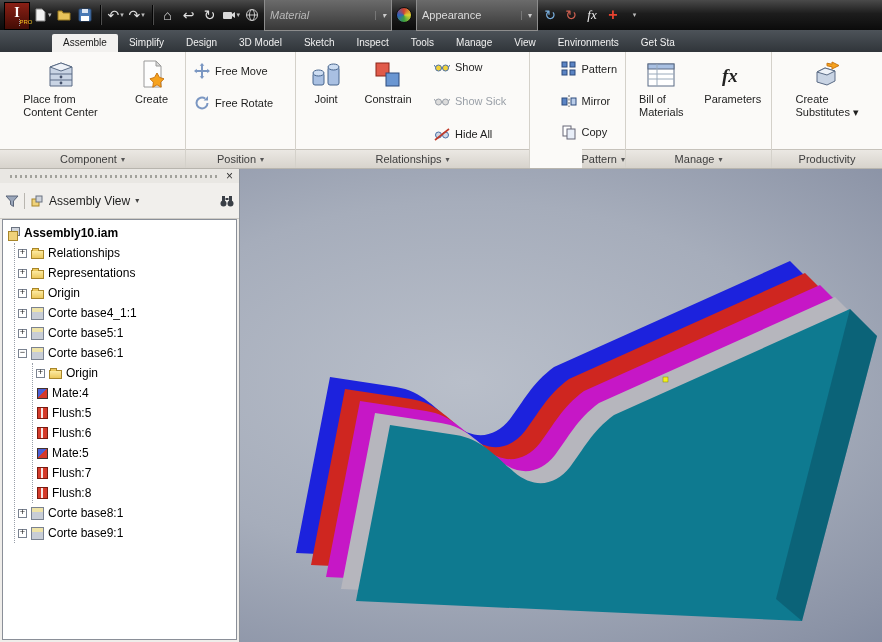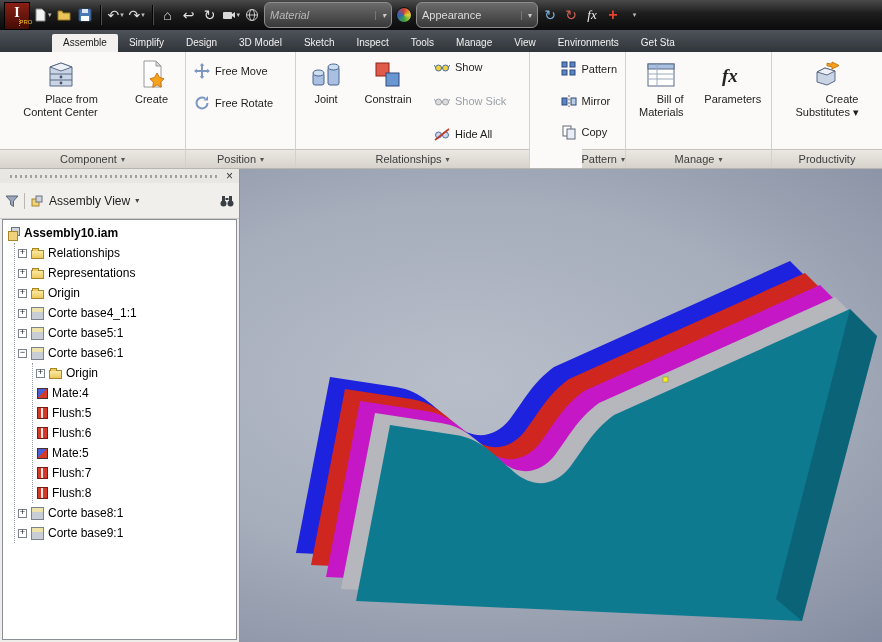--- a/index.html
+++ b/index.html
@@ -11,21 +11,21 @@
   .titlebar{height:30px;background:linear-gradient(#4a4a4a,#1d1d1d 45%,#0b0b0b);
             display:flex;align-items:center;gap:3px;padding:0 4px;}
   .logo{width:26px;height:28px;margin-top:2px;background:linear-gradient(#8a2015,#430c05);
         border:1px solid #000;display:flex;flex-direction:column;align-items:center;justify-content:center;}
   .logo .big{font-family:"Liberation Serif",serif;font-weight:bold;font-size:14px;color:#fff;line-height:13px;}
   .logo .sub{font-size:6px;color:#f0c020;line-height:7px;}
   .qi{min-width:18px;height:22px;display:flex;align-items:center;justify-content:center;
       color:#e0e0e0;font-size:14px;line-height:14px;}
   .qi .caret{font-size:7px;color:#bbb;margin-left:1px;}
   .vsep{width:1px;height:20px;background:#050505;box-shadow:1px 0 0 #4e4e4e;margin:0 3px;}
-  .combo{height:26px;background:linear-gradient(#6b6b6b,#383838);border:1px solid #8d8d8d;border-radius:6px;
+  .combo{height:32px;background:linear-gradient(#6b6b6b,#383838);border:1px solid #8d8d8d;border-radius:0;
          display:flex;align-items:center;padding:0 5px;font-size:11px;gap:4px;}
   .combo .caret{font-size:8px;color:#ccc;margin-left:auto;padding-left:6px;border-left:1px solid #777;}
   .combo.material{width:128px;color:#b9b9b9;font-style:italic;}
   .combo.appearance{width:122px;color:#dcdcdc;}
   .sphere{width:16px;height:16px;border-radius:50%;border:1px solid #111;
           background:conic-gradient(#d04030,#ddd030,#3aa040,#3060c0,#d04030);}
   .fxq{font-family:"Liberation Serif",serif;font-style:italic;color:#eee;font-size:13px;}
   .plusq{color:#e84330;font-weight:bold;font-size:16px;}
   .i14{width:14px;height:14px;display:block;}
   .i16{width:16px;height:16px;display:block;flex:none;}
@@ -38,21 +38,21 @@
   .tab.active{background:#f2f1ef;color:#1a1a1a;border-radius:2px 2px 0 0;}
 
   
   .ribbon{height:117px;background:#f2f1ef;display:flex;border-bottom:1px solid #b8b5ae;}
   .panel{display:flex;flex-direction:column;border-right:1px solid #d4d1ca;background:#fbfaf8;}
   .panel-body{flex:1;display:flex;padding:3px 4px;}
   .panel-foot{height:19px;background:linear-gradient(#ebe8e3,#d7d3cc);border-top:1px solid #c6c2bb;
               display:flex;align-items:center;justify-content:center;gap:4px;font-size:11px;color:#3d3d3d;}
   .panel-foot .caret{font-size:8px;color:#555;}
   .bb{display:flex;flex-direction:column;align-items:center;padding:4px 2px 0;border-radius:2px;}
-  .bb .lbl{font-size:11px;line-height:13px;text-align:right;color:#1e1e1e;margin-top:2px;}
+  .bb .lbl{font-size:11px;line-height:13px;text-align:left;color:#1e1e1e;margin-top:2px;}
   .sb{display:flex;align-items:center;gap:5px;height:22px;padding:0 4px;font-size:11px;color:#1e1e1e;}
   .sb.disabled{color:#9aa0a8;}
   .p-component{width:186px;} .p-position{width:110px;} .p-relationships{width:234px;}
   .p-pattern{width:96px;align-items:flex-end;} .p-manage{width:146px;} .p-productivity{flex:1;border-right:none;}
   .p-component .panel-body{justify-content:center;gap:6px;}
   .p-position .panel-body{flex-direction:column;gap:10px;padding-top:8px;}
   .p-relationships .panel-body{gap:4px;}
   .rel-col{display:flex;flex-direction:column;justify-content:space-between;padding:1px 0;margin-left:6px;}
   .p-pattern .panel-body{flex-direction:column;justify-content:space-between;padding:6px 4px;}
   .p-manage .panel-body{justify-content:center;gap:6px;}

